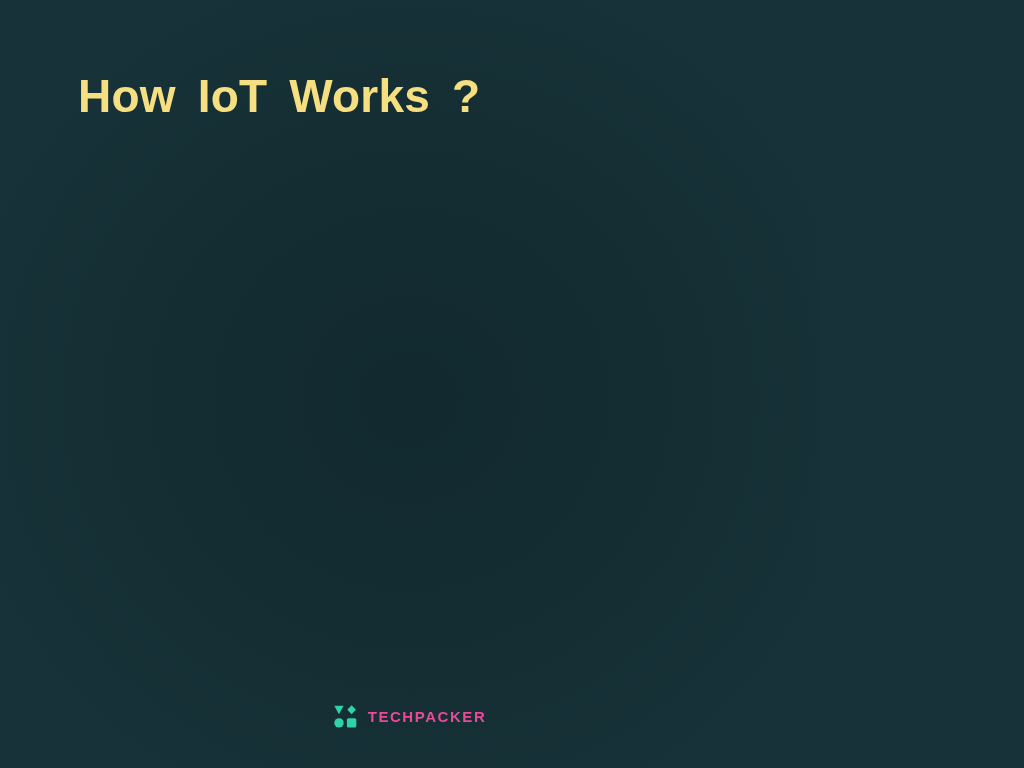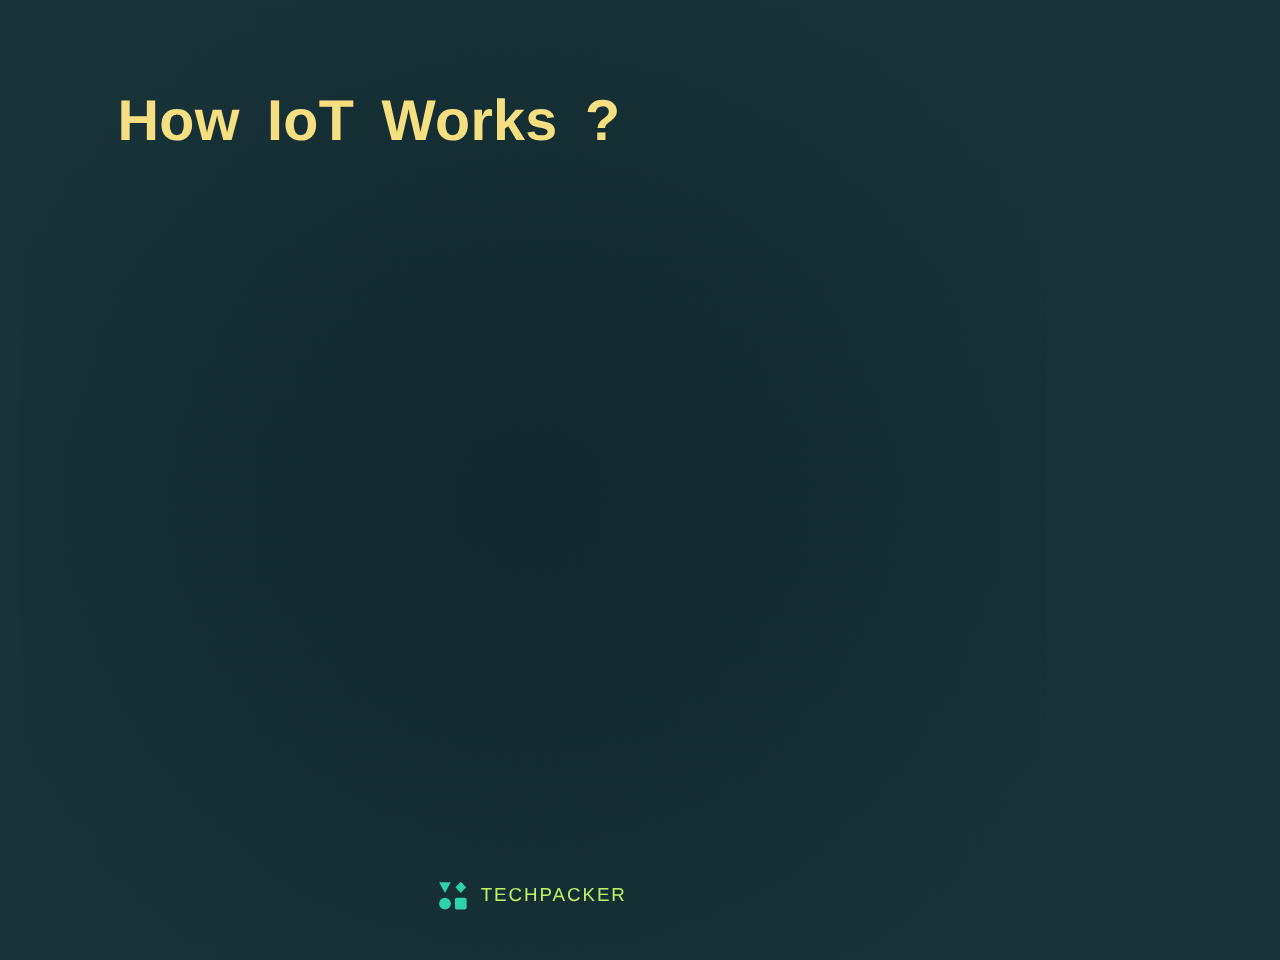--- a/index.html
+++ b/index.html
@@ -18,21 +18,20 @@
   }
 
   
   #slide {
     position:absolute;
     inset:0;
     width:820px;
     height:768px;
     background:#173339;
     overflow:hidden;
-    margin-left:16px;
   }
 
   
   #slide-vignette {
     position:absolute;
     inset:0;
     background:
       radial-gradient(ellipse 78% 80% at 50% 52%,
         rgba(6,22,26,0.34) 0%,
         rgba(6,22,26,0.20) 45%,
@@ -96,23 +95,23 @@
   #brand-mark {
     display:block;
     width:23px;
     height:23px;
     flex:0 0 auto;
   }
 
   #brand-wordmark {
     font-family:"Liberation Sans", sans-serif;
     font-size:15px;
-    font-weight:400;
+    font-weight:700;
     letter-spacing:1.55px;
-    color:#bef264;
+    color:#ec4899;
     line-height:1;
     white-space:nowrap;
     -webkit-font-smoothing:antialiased;
   }
 </style>
 </head>
 <body>
 
 <div id="slide">
 

